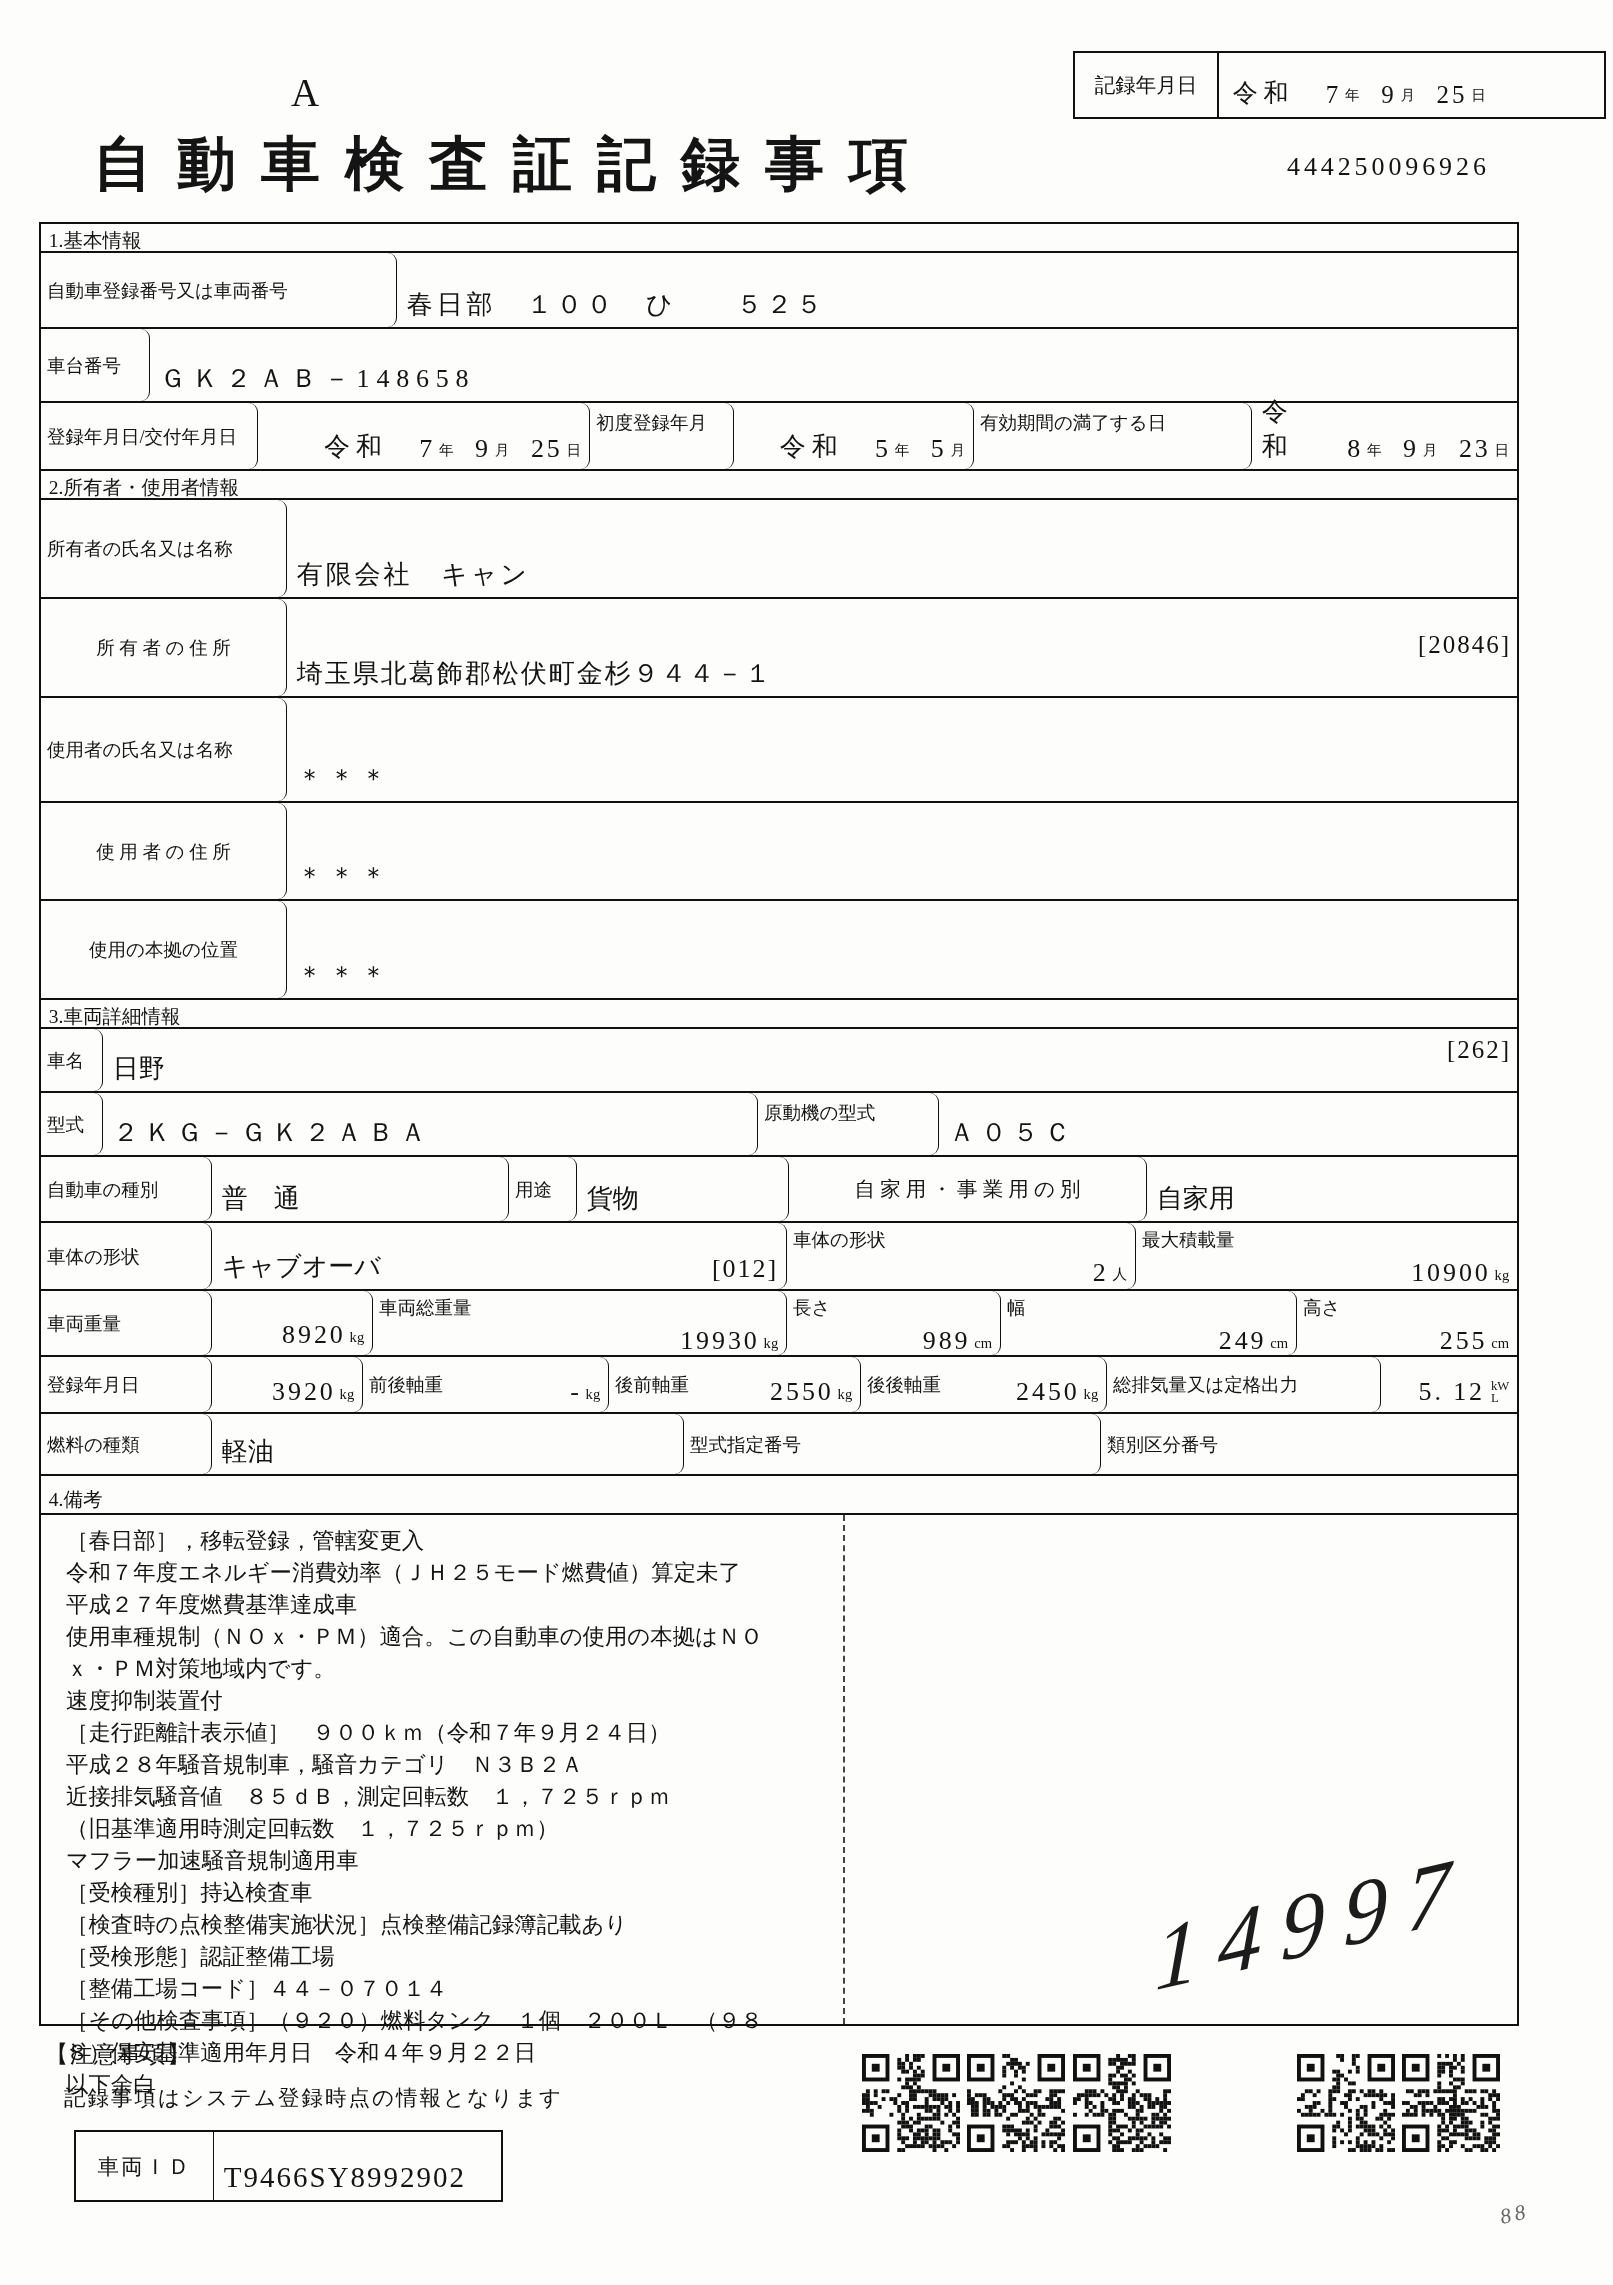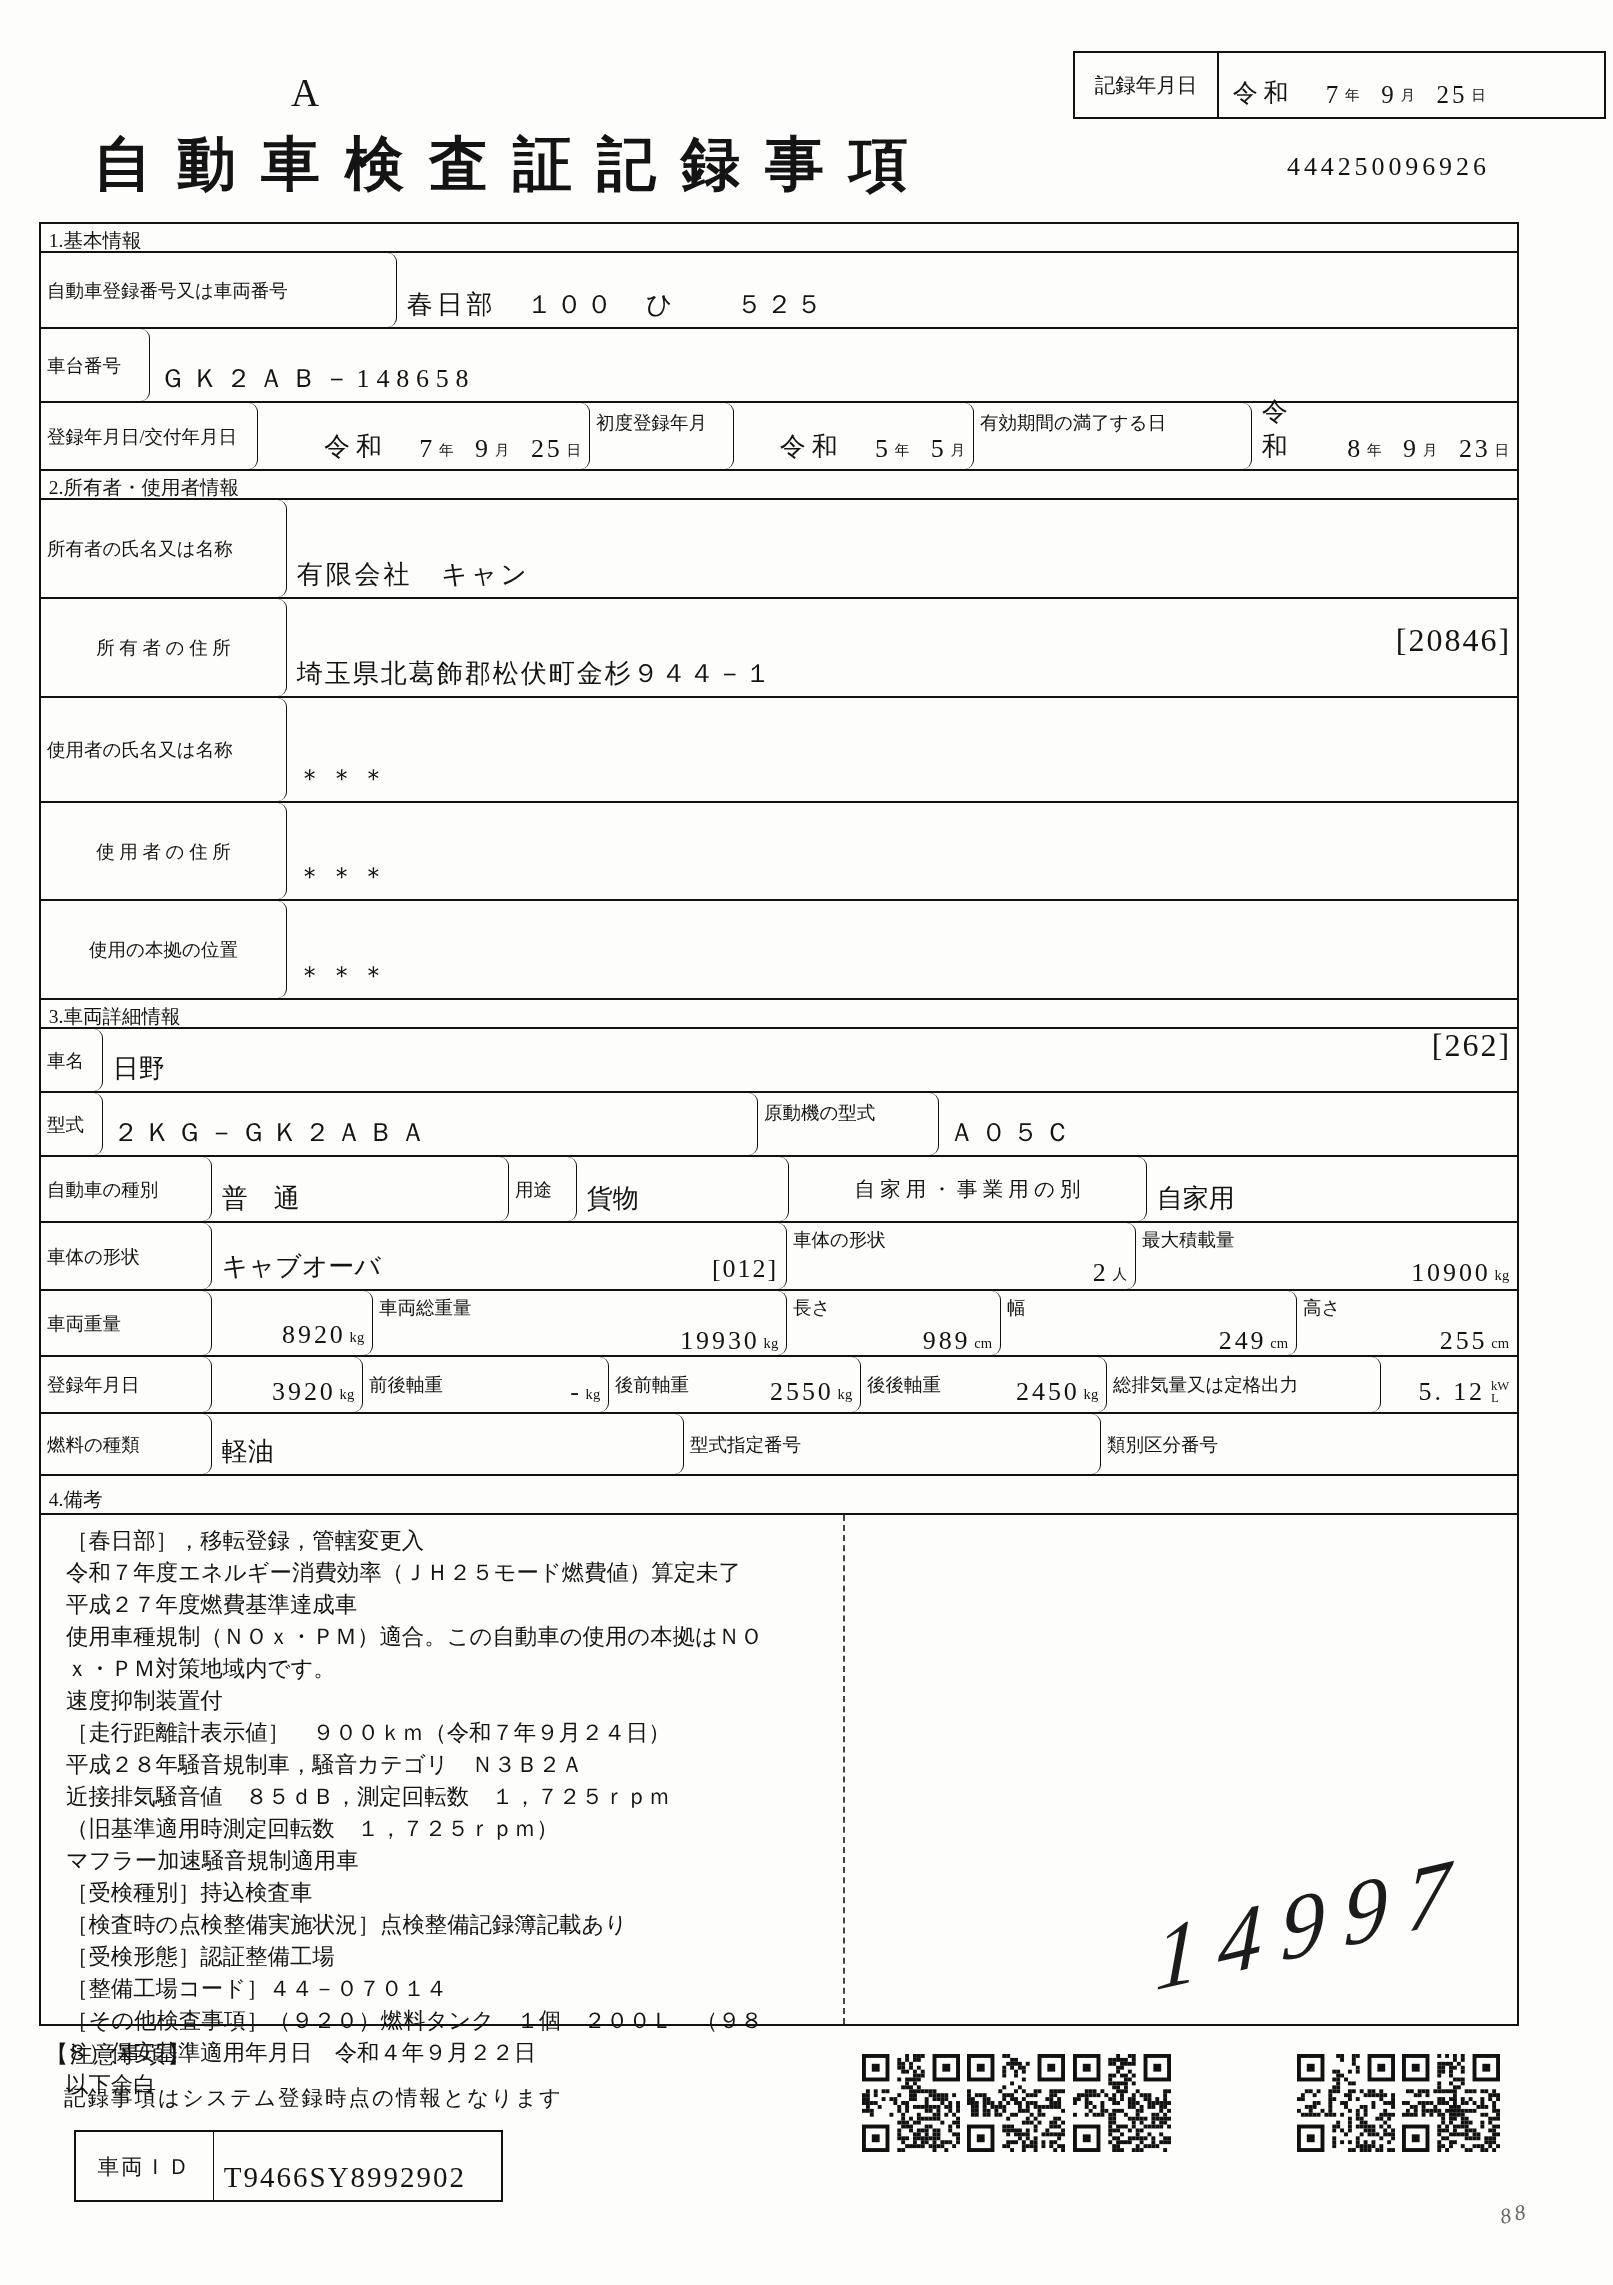--- a/index.html
+++ b/index.html
@@ -22,21 +22,21 @@
   .lbl-c{display:flex;align-items:center;}
   .lbl-t{padding-top:6.8px;}
   .val{font-size:26px;display:flex;align-items:flex-end;padding:2px 7.8px 4.9px 9.8px;box-sizing:border-box;}
   .val.r{justify-content:flex-end;}
   .grow{flex:1;}
   .pair{display:flex;flex-direction:column;justify-content:space-between;}
   .pair .val{align-self:flex-end;}
   .unit{font-size:14.6px;padding:0 0 3.9px 3.9px;}
   .unit-stack{display:flex;flex-direction:column;font-size:12.7px;line-height:12.7px;padding:0 0 2px 5.9px;text-align:left;}
   .num{letter-spacing:2.9px;}
-  .code-tag{position:absolute;right:5.9px;bottom:5.9px;font-size:32px;letter-spacing:2px;}
+  .code-tag{position:absolute;right:5.9px;bottom:5.9px;font-size:25px;letter-spacing:2px;}
   .date .num{margin-left:21.5px;}
   .date .num:first-child{margin-left:0;}
   .date .era{margin-right:9.8px;letter-spacing:5.9px;}
   
   .remarks{height:511px;font-size:22.4px;line-height:32px;padding:9.8px 19.5px 0 25px;white-space:pre-line;width:780px;box-sizing:border-box;}
   .remarks-divider{position:absolute;left:802px;top:0;bottom:0;border-left:2px dashed #444;}
   .handwritten{position:absolute;left:1151px;top:1871px;font-size:90px;font-style:italic;font-weight:300;
                letter-spacing:19.5px;transform:rotate(-13deg) skewX(-14deg);color:#1c1c1c;white-space:nowrap;}
   
   .notice-heading{position:absolute;left:45px;top:2038px;font-size:23.4px;letter-spacing:1px;}

